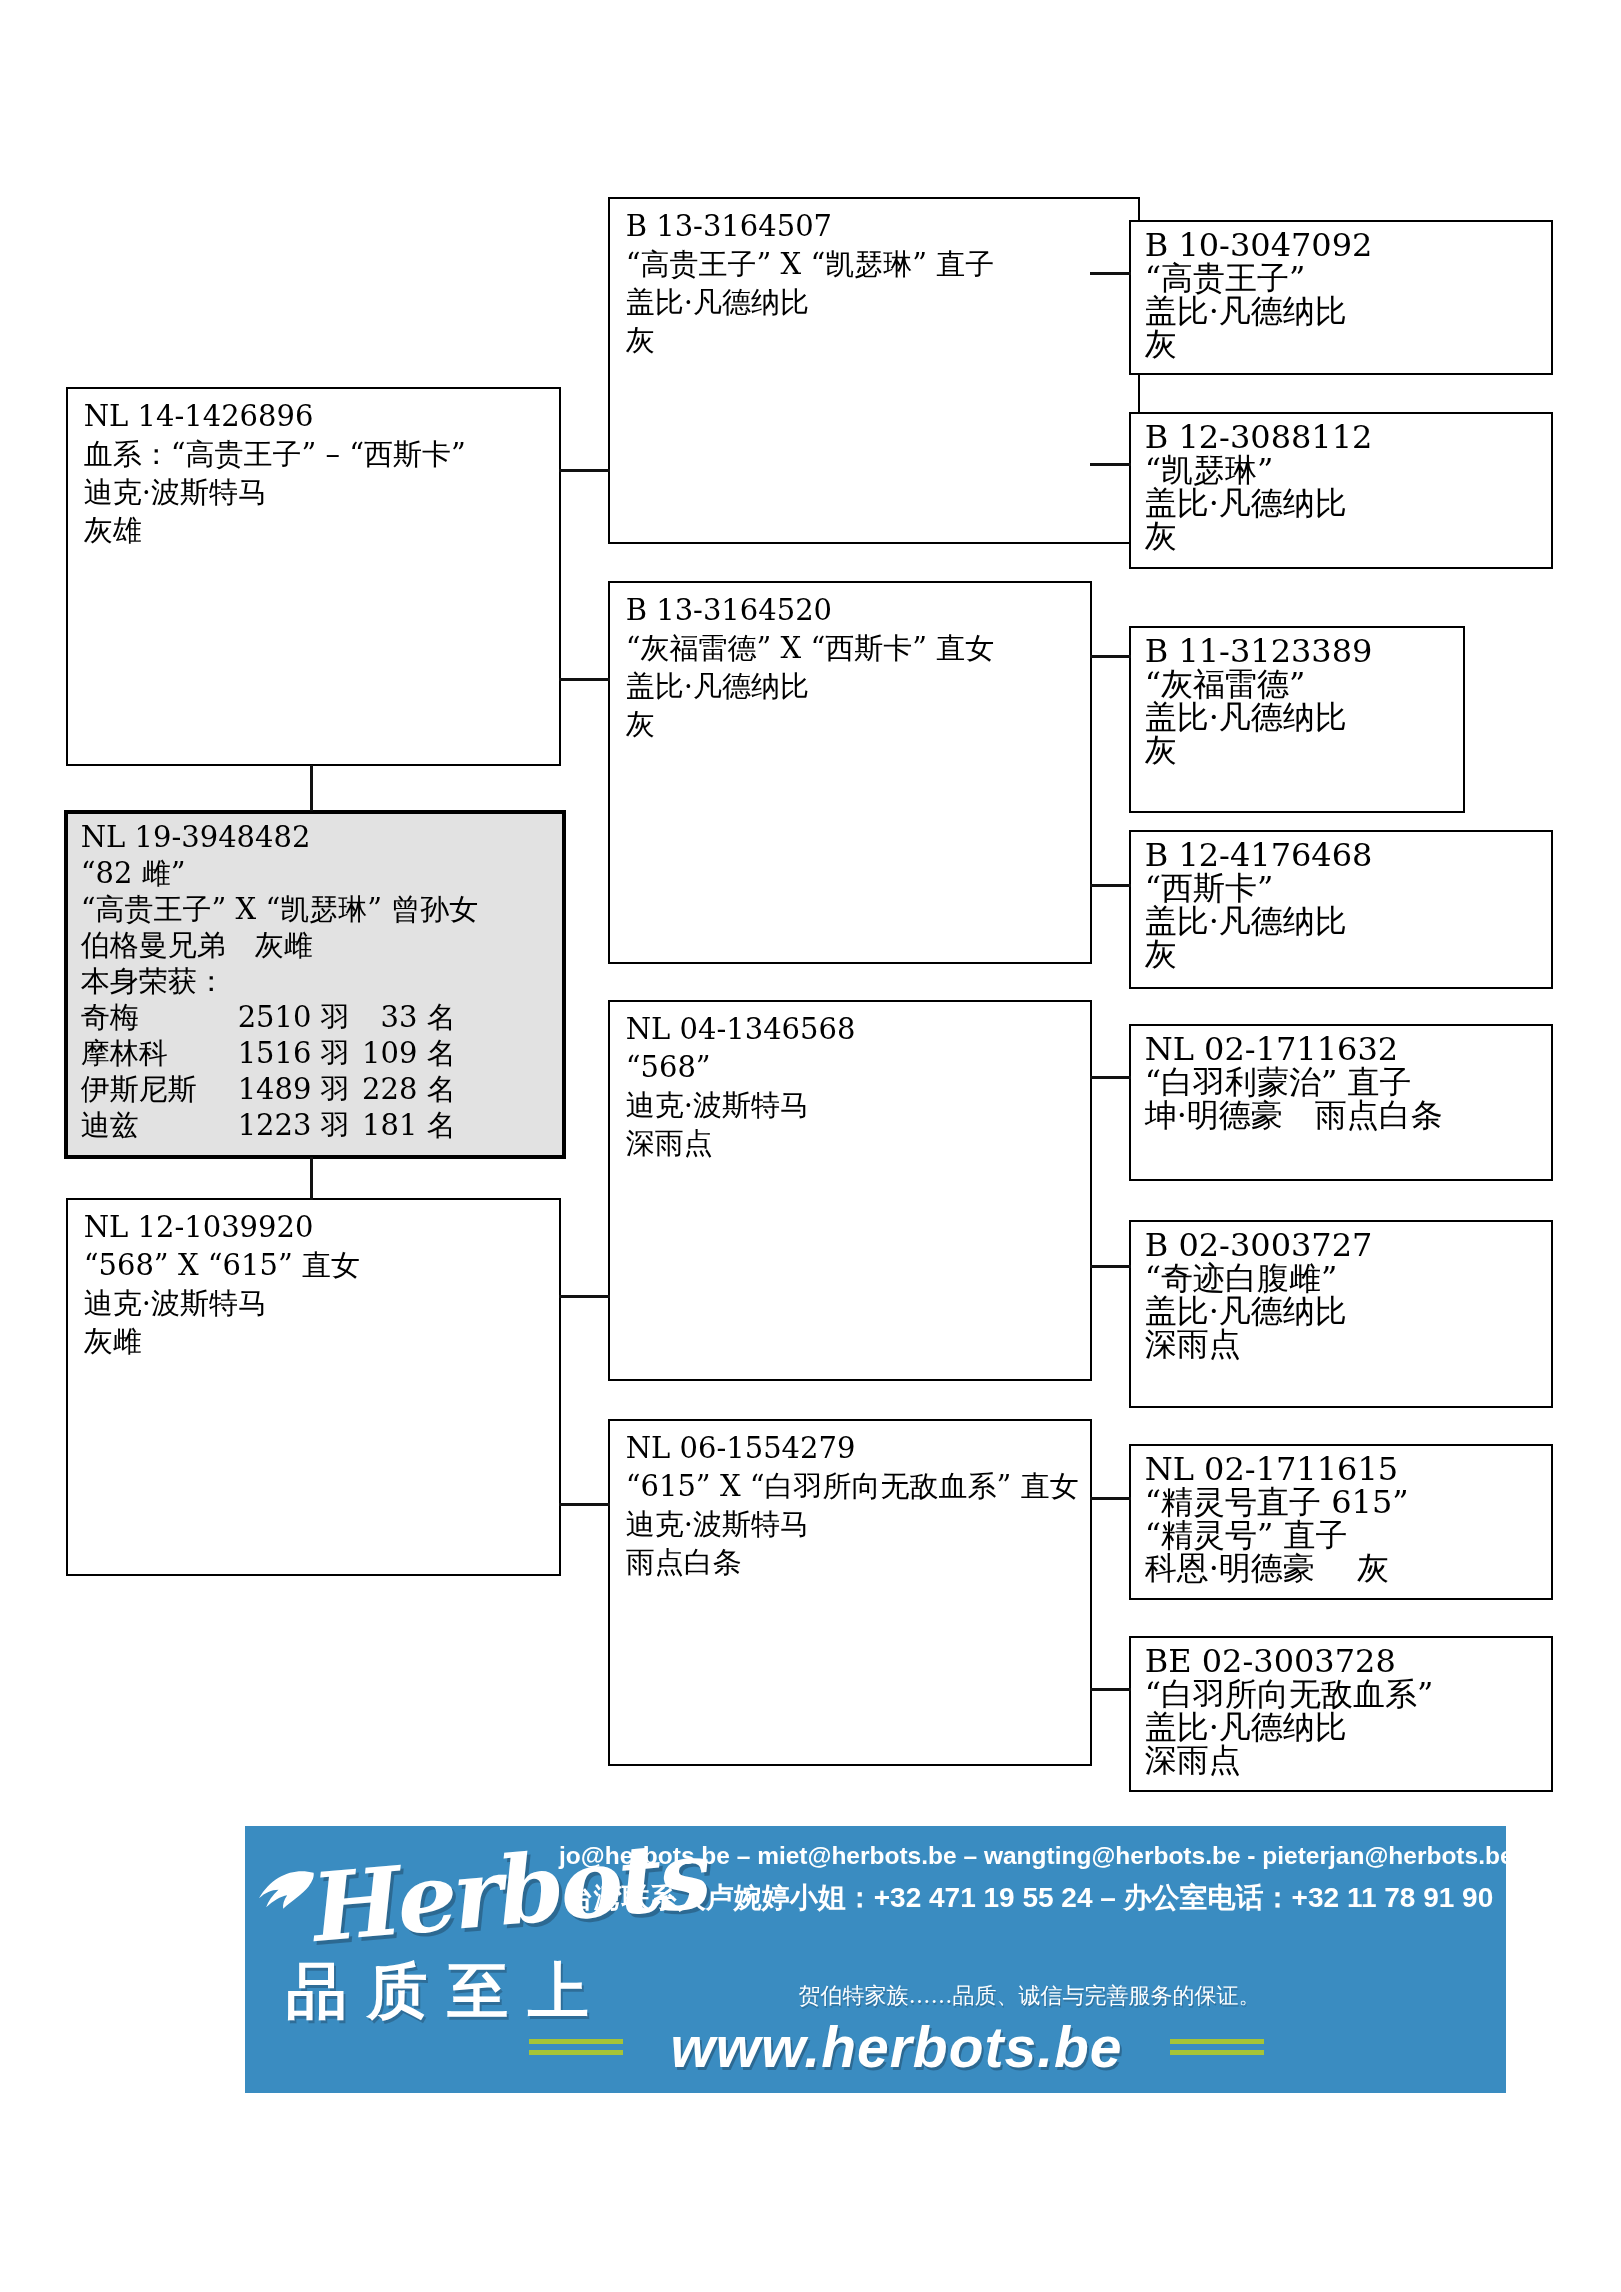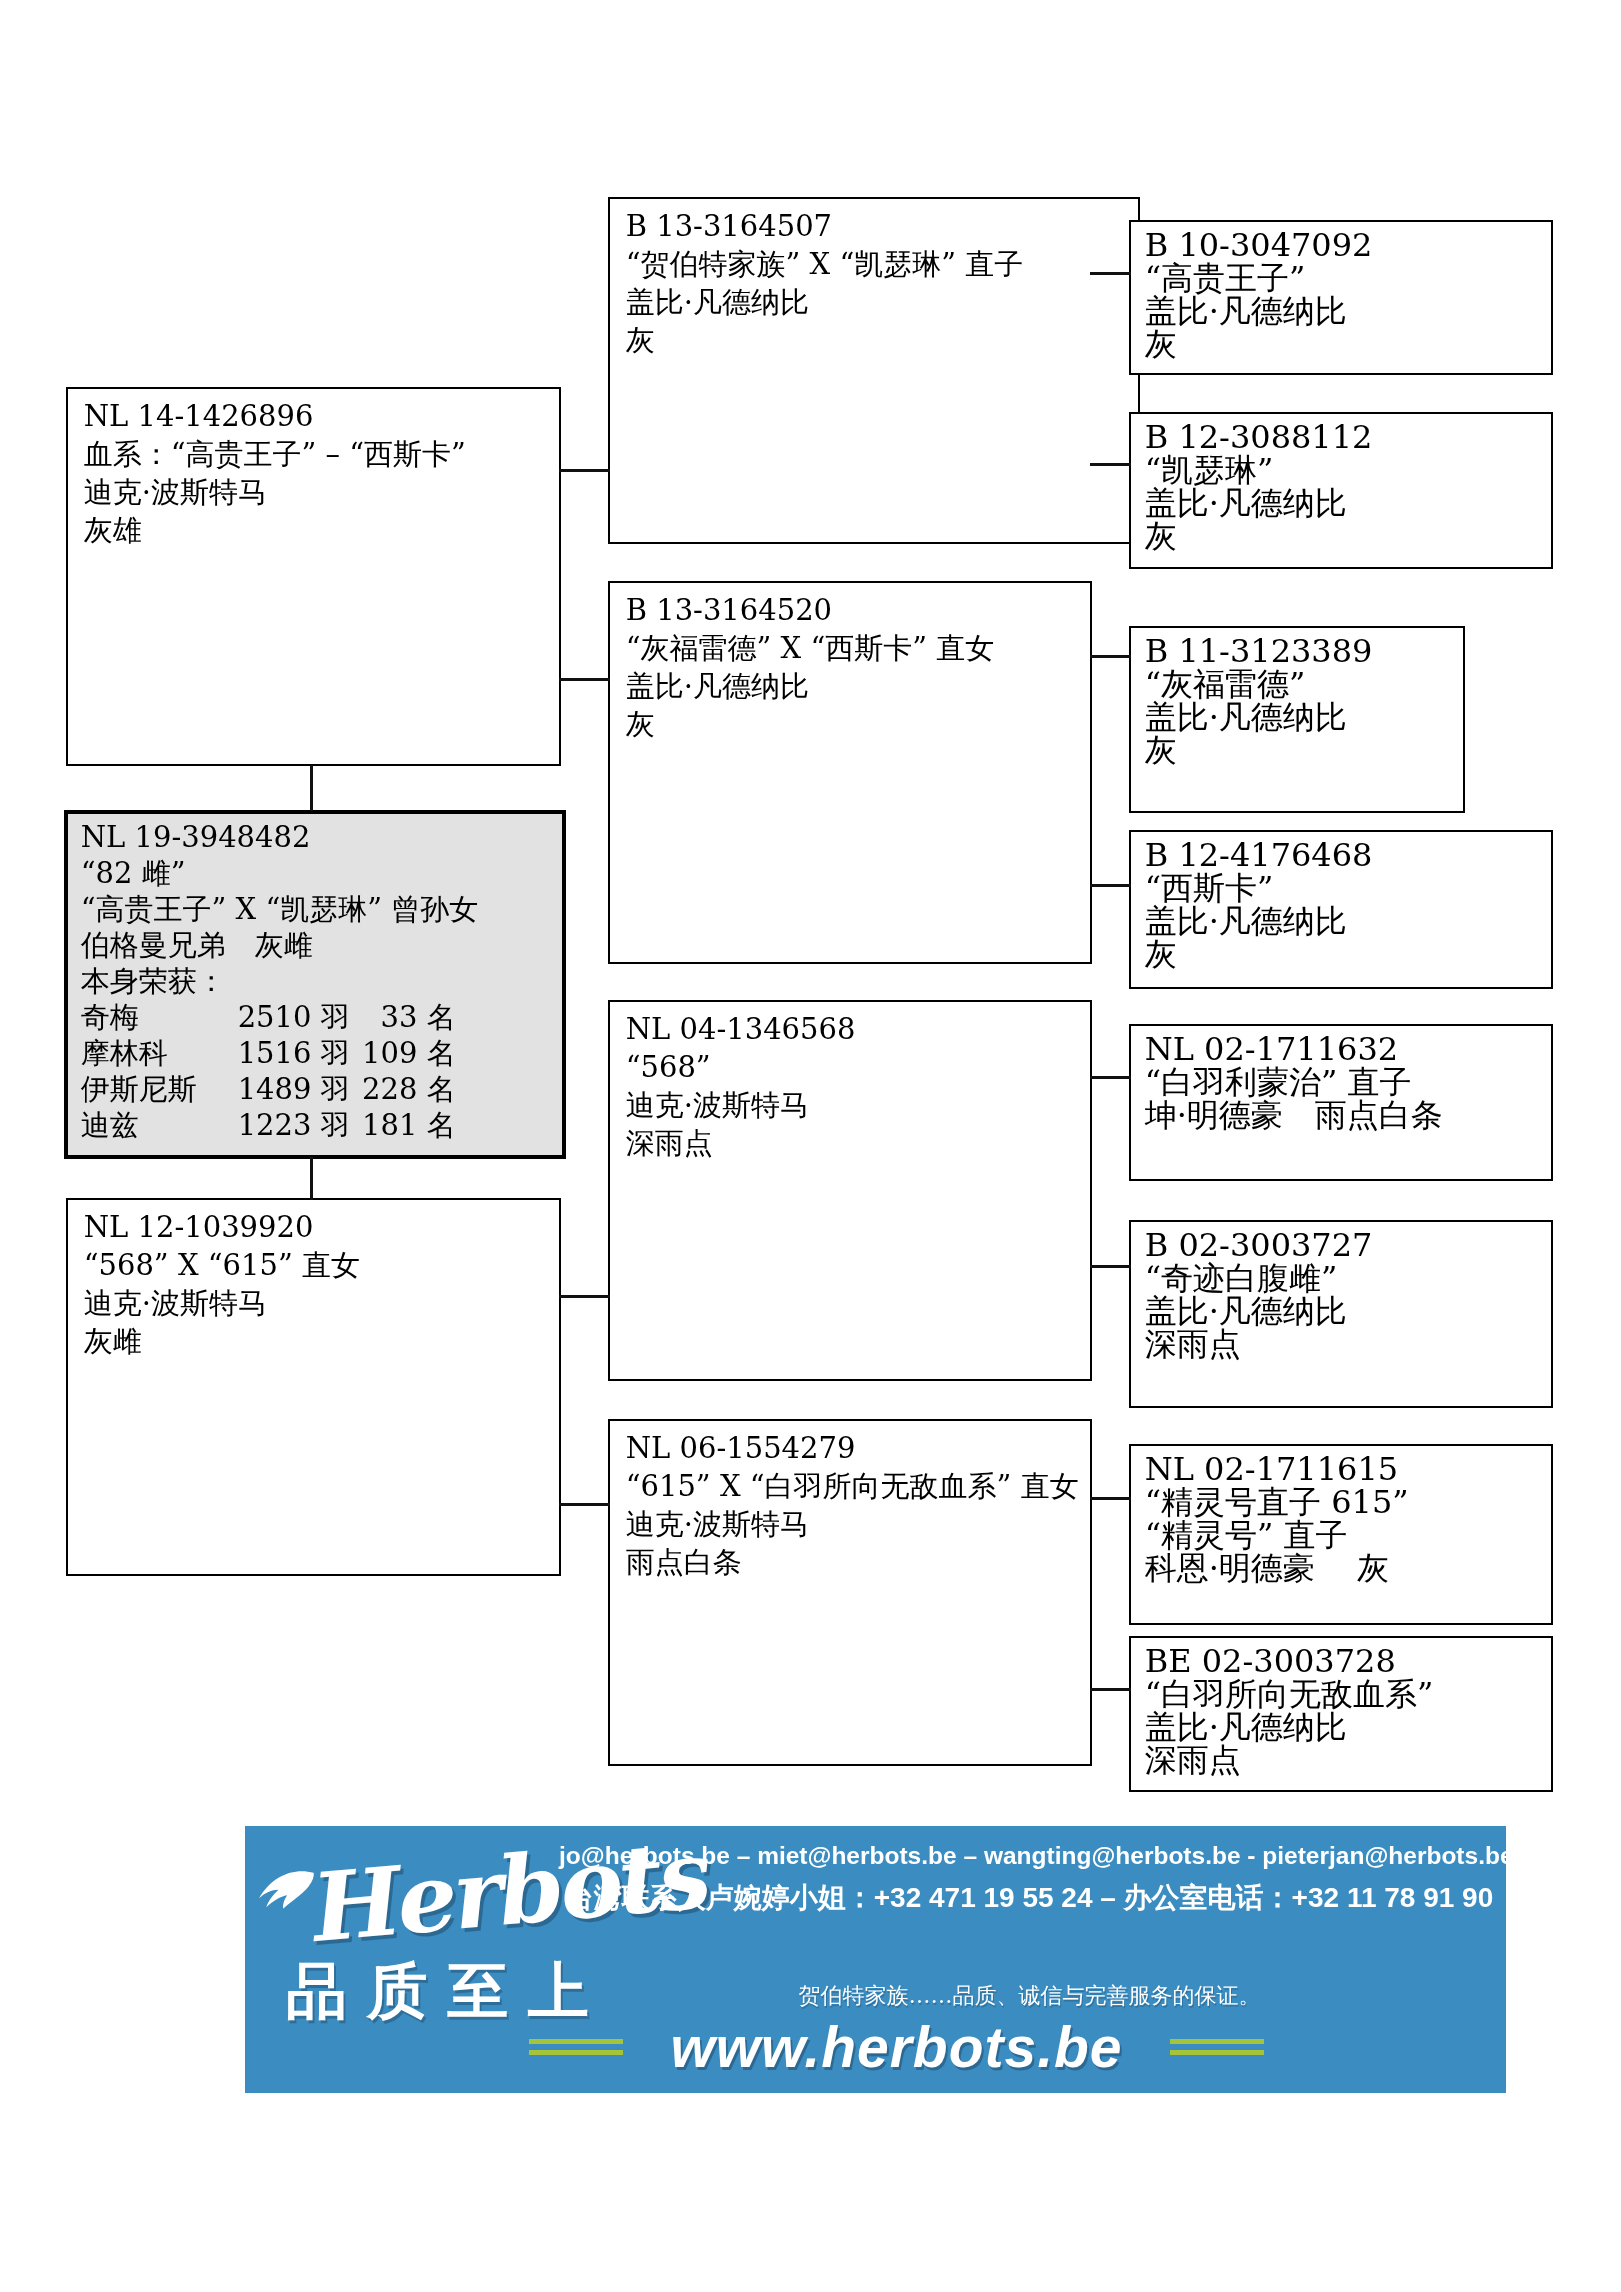--- a/index.html
+++ b/index.html
@@ -89,21 +89,21 @@
 
   <div class="pbox" style="left:66px;top:1198px;width:495px;height:378px">
     <div class="line">NL 12-1039920</div>
     <div class="line">“568” X “615” 直女</div>
     <div class="line">迪克·波斯特马</div>
     <div class="line">灰雌</div>
   </div>
 
   <div class="pbox" style="left:608px;top:197px;width:532px;height:347px">
     <div class="line">B 13-3164507</div>
-    <div class="line">“贺伯特家族” X “凯瑟琳” 直子</div>
+    <div class="line">“高贵王子” X “凯瑟琳” 直子</div>
     <div class="line">盖比·凡德纳比</div>
     <div class="line">灰</div>
   </div>
 
   <div class="pbox" style="left:608px;top:581px;width:484px;height:383px">
     <div class="line">B 13-3164520</div>
     <div class="line">“灰福雷德” X “西斯卡” 直女</div>
     <div class="line">盖比·凡德纳比</div>
     <div class="line">灰</div>
   </div>
@@ -156,21 +156,21 @@
     <div class="line">坤·明德豪　雨点白条</div>
   </div>
 
   <div class="pbox small" style="left:1129px;top:1196px;width:424px;height:188px">
     <div class="line">B 02-3003727</div>
     <div class="line">“奇迹白腹雌”</div>
     <div class="line">盖比·凡德纳比</div>
     <div class="line">深雨点</div>
   </div>
 
-  <div class="pbox small" style="left:1129px;top:1420px;width:424px;height:181px">
+  <div class="pbox small" style="left:1129px;top:1420px;width:424px;height:156px">
     <div class="line">NL 02-1711615</div>
     <div class="line">“精灵号直子 615”</div>
     <div class="line">“精灵号” 直子</div>
     <div class="line">科恩·明德豪　 灰</div>
   </div>
 
   <div class="pbox small" style="left:1129px;top:1612px;width:424px;height:156px">
     <div class="line">BE 02-3003728</div>
     <div class="line">“白羽所向无敌血系”</div>
     <div class="line">盖比·凡德纳比</div>

